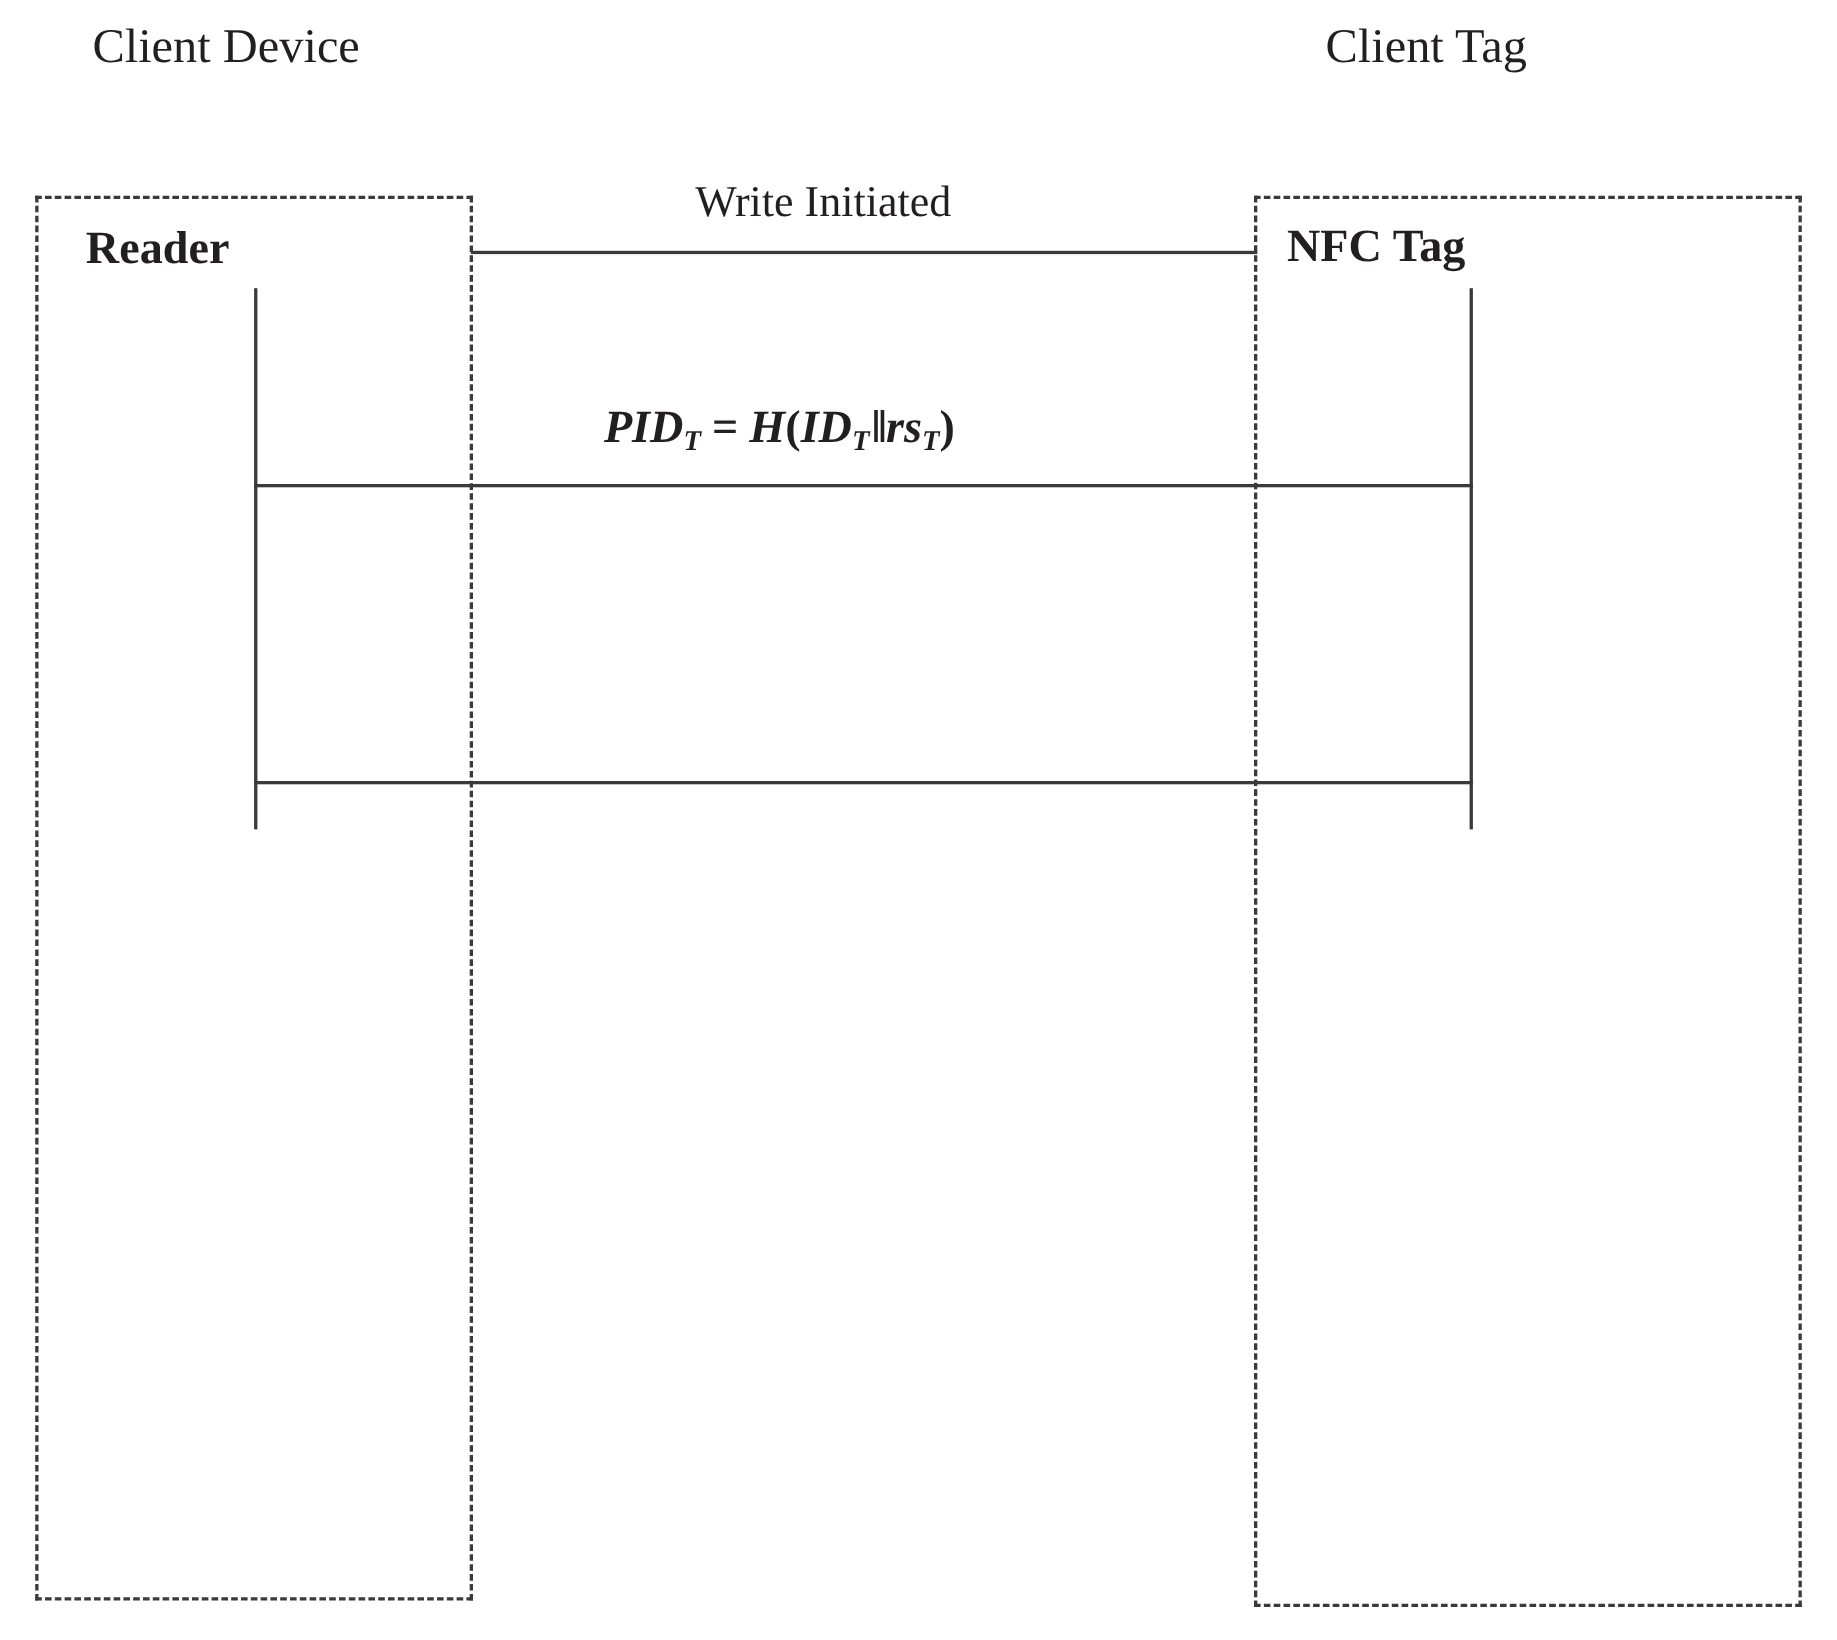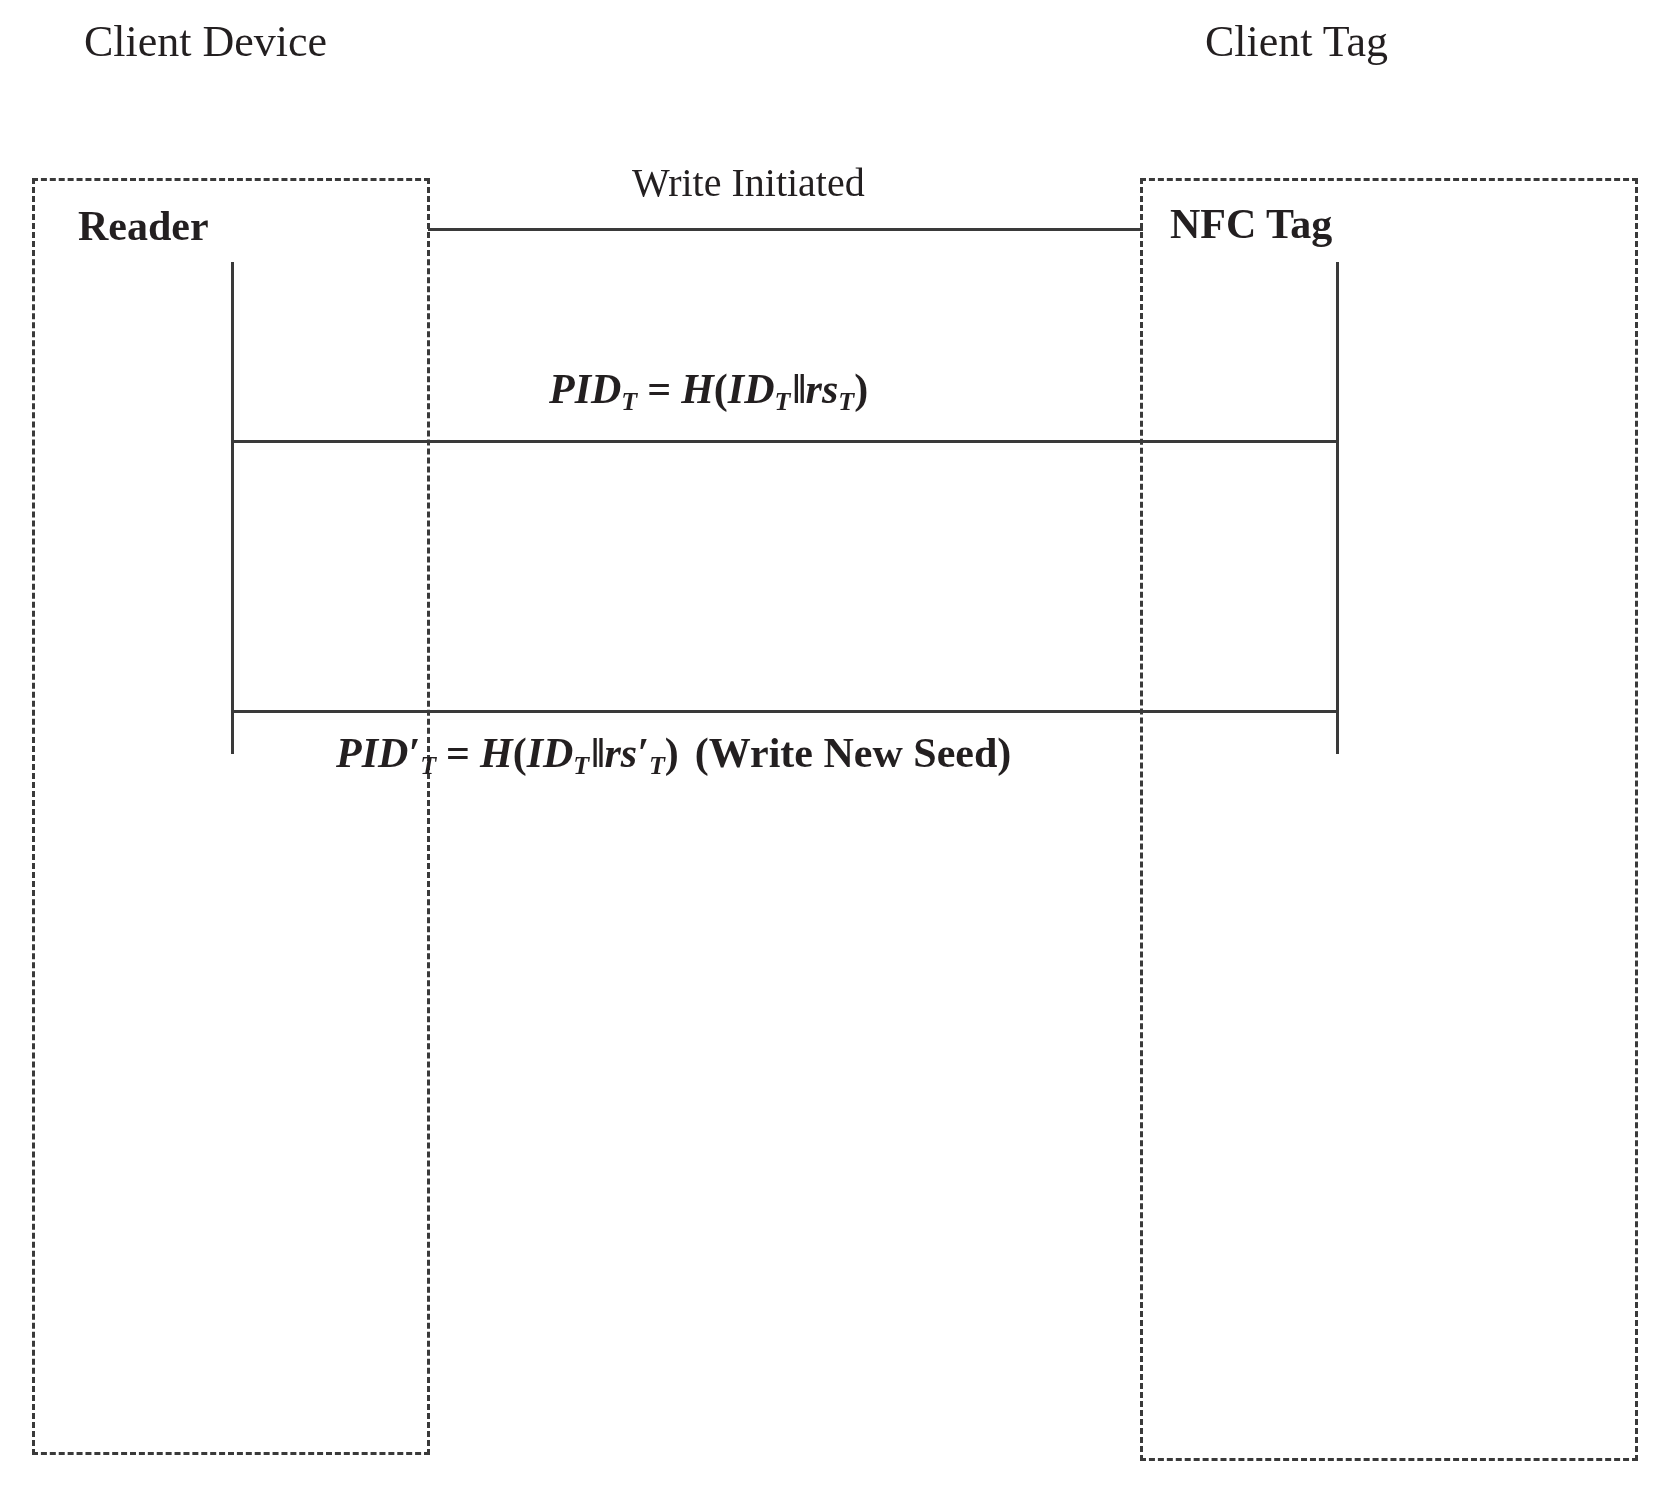--- a/index.html
+++ b/index.html
@@ -130,17 +130,14 @@
   <div class="msg-line" id="msgline-scan"></div>
 
   <div class="math" id="math-pid">
     <span class="it">PID</span><sub>T</sub><span class="op">=</span><span class="it">H</span><span class="rm">(</span><span class="it">ID</span><sub>T</sub><span class="bar">‖</span><span class="it">rs</span><sub>T</sub><span class="rm">)</span>
   </div>
 
   <div class="msg-line" id="msgline-pid"></div>
 
   <div class="msg-line" id="msgline-pidnew"></div>
 
-  <div class="math" id="math-pidnew">
-    <span class="it">PID</span><span class="prime">′</span><sub>T</sub><span class="op">=</span><span class="it">H</span><span class="rm">(</span><span class="it">ID</span><sub>T</sub><span class="bar">‖</span><span class="it">rs</span><span class="prime">′</span><sub>T</sub><span class="rm">)</span><span class="rm" style="padding-left:16px">(Write New Seed)</span>
-  </div>
 
 </div>
 
 </body></html>

